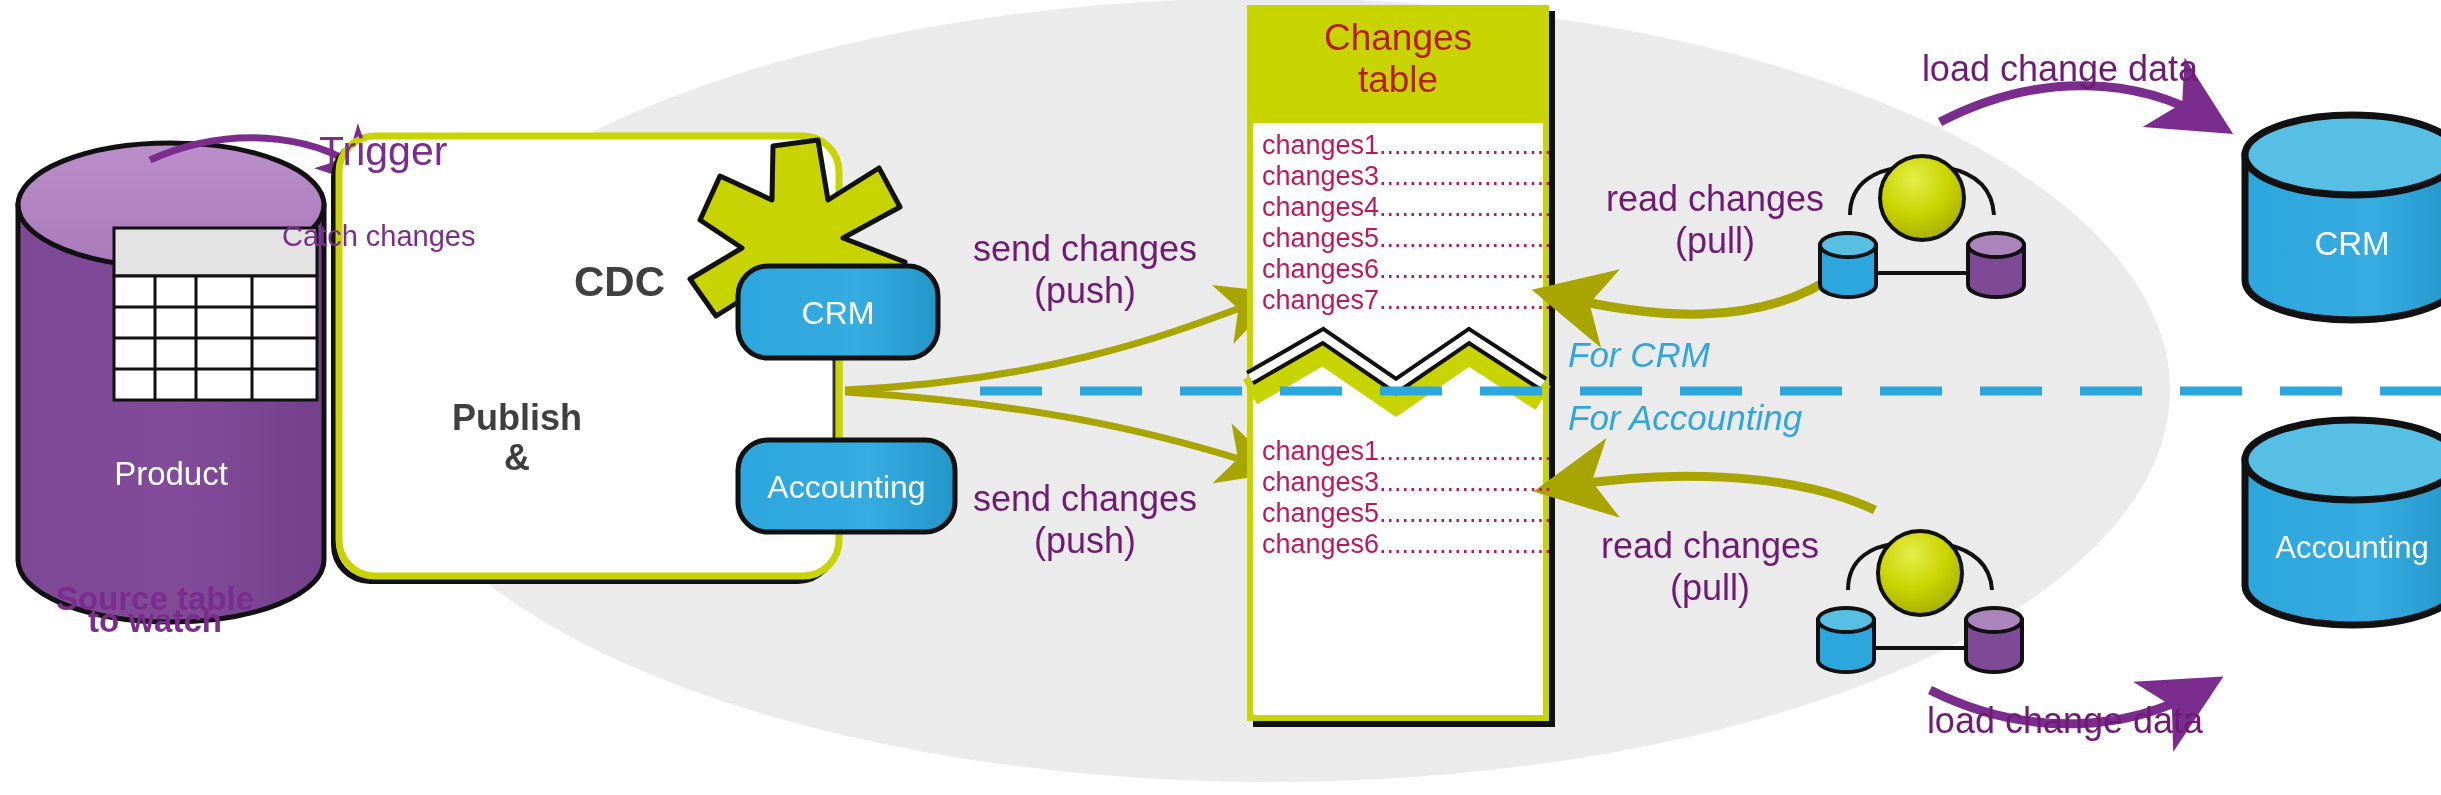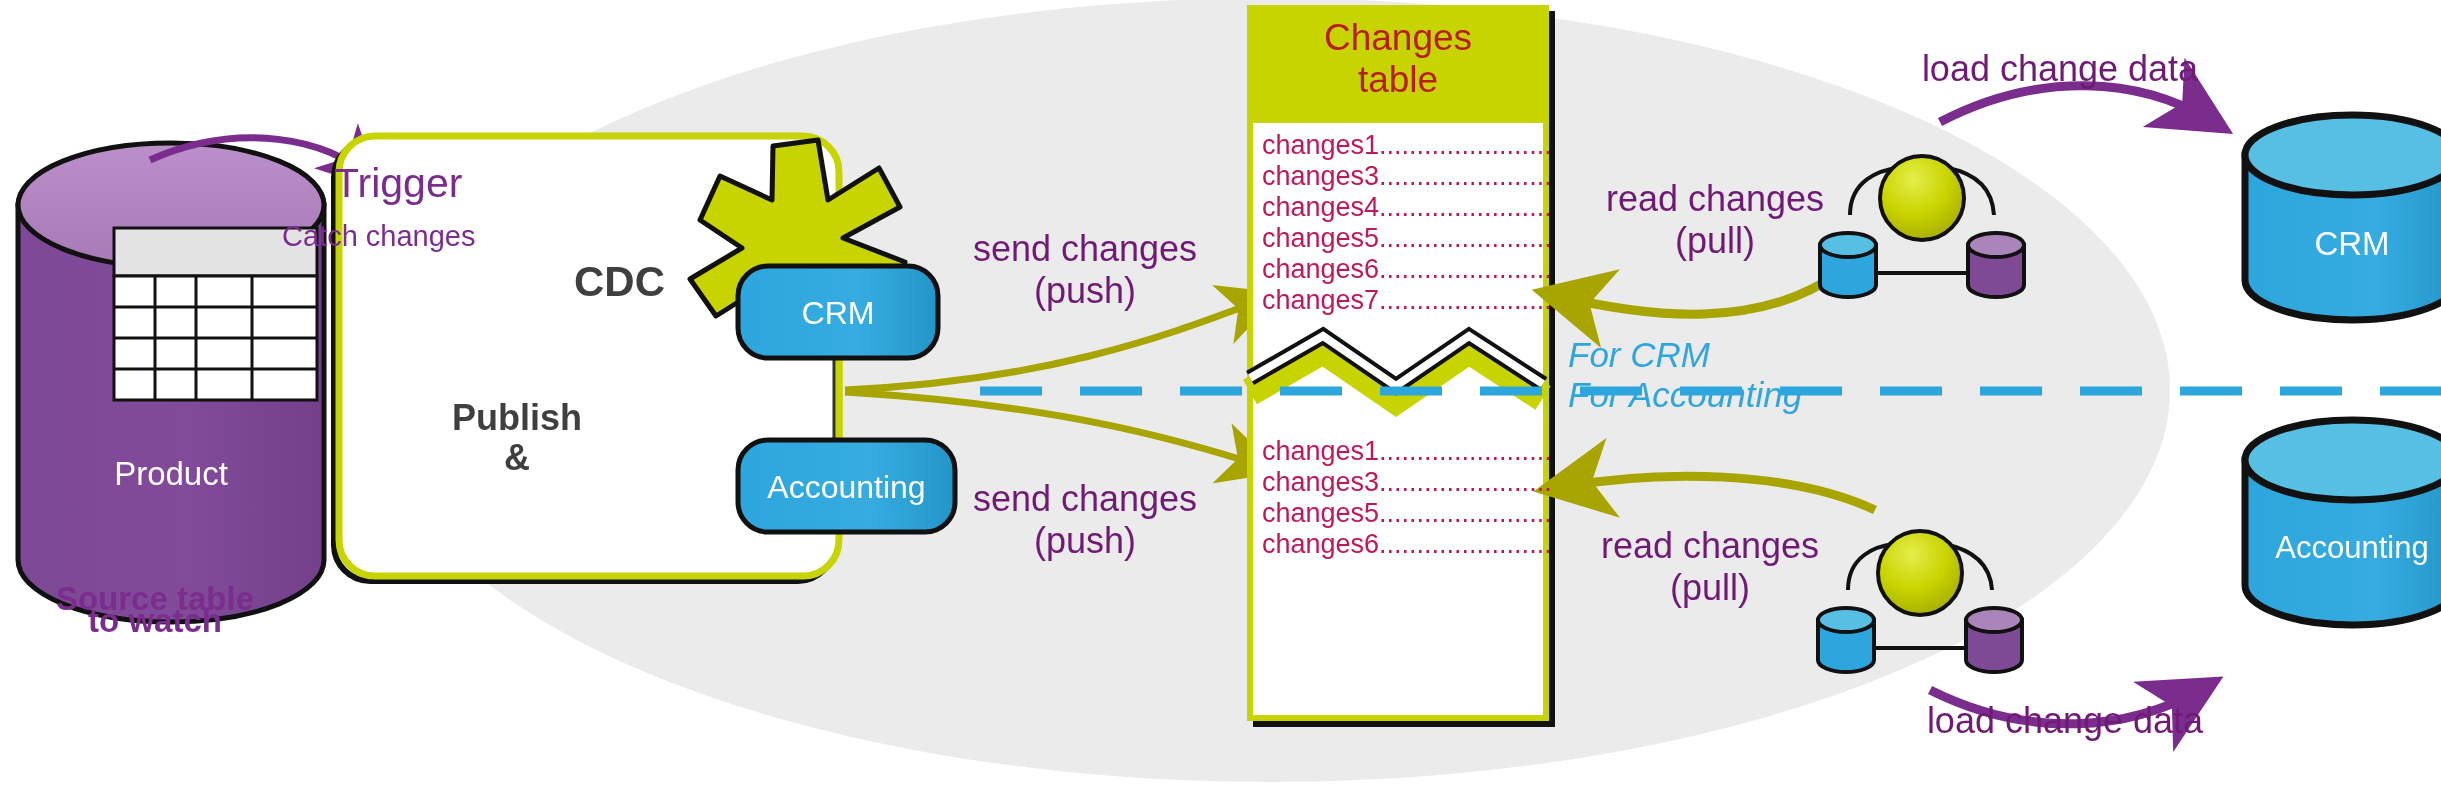--- a/index.html
+++ b/index.html
@@ -157,21 +157,21 @@
       <path d="M2245,460 L2245,585 a107,40 0 0 0 214,0 L2459,460 Z" fill="url(#gradBlueBody)" stroke="#111" stroke-width="7"></path>
       <ellipse cx="2352" cy="460" rx="107" ry="40" fill="#56bfe3" stroke="#111" stroke-width="7"></ellipse>
     </g>
   </svg>
 
   <div class="txt t-white" style="left:18px;top:455px;width:306px;">Product</div>
 
   <div class="txt t-sourcetable" style="left:0px;top:560px;width:310px;margin-top:20px;">Source table</div>
   <div class="txt t-sourcetable" style="left:0px;top:602px;width:310px;">to watch</div>
 
-  <div class="txt t-trigger" style="left:334px;top:128px;margin-top:32px;">Trigger</div>
+  <div class="txt t-trigger" style="left:319px;top:128px;">Trigger</div>
   <div class="txt t-catch" style="left:282px;top:220px;">Catch changes</div>
 
   <div class="txt t-cdc" style="left:574px;top:258px;">CDC</div>
 
   <div class="txt t-pubsub" style="left:372px;top:398px;width:290px;">Publish</div>
   <div class="txt t-pubsub" style="left:372px;top:438px;width:290px;">&amp;</div>
 
   <div class="txt t-whitebig" style="left:738px;top:295px;width:200px;">CRM</div>
   <div class="txt t-whitebig" style="left:738px;top:469px;width:217px;">Accounting</div>
 
@@ -194,21 +194,21 @@
   </div>
 
   <div style="position:absolute;left:1262px;top:436px;width:280px;">
     <div class="t-row">changes1.......................</div>
     <div class="t-row">changes3.......................</div>
     <div class="t-row">changes5.......................</div>
     <div class="t-row">changes6.......................</div>
   </div>
 
   <div class="txt t-forlabel" style="left:1568px;top:335px;text-align:center;">For CRM</div>
-  <div class="txt t-forlabel" style="left:1568px;top:375px;">For Accounting</div>
+  <div class="txt t-forlabel" style="left:1568px;top:398px;">For Accounting</div>
 
   <div class="txt t-dark" style="left:1565px;top:178px;width:300px;">read changes</div>
   <div class="txt t-dark" style="left:1565px;top:220px;width:300px;">(pull)</div>
 
   <div class="txt t-dark" style="left:1560px;top:525px;width:300px;">read changes</div>
   <div class="txt t-dark" style="left:1560px;top:567px;width:300px;">(pull)</div>
 
   <div class="txt t-dark" style="left:1855px;top:48px;width:410px;">load change data</div>
   <div class="txt t-dark" style="left:1860px;top:700px;width:410px;">load change data</div>
 

